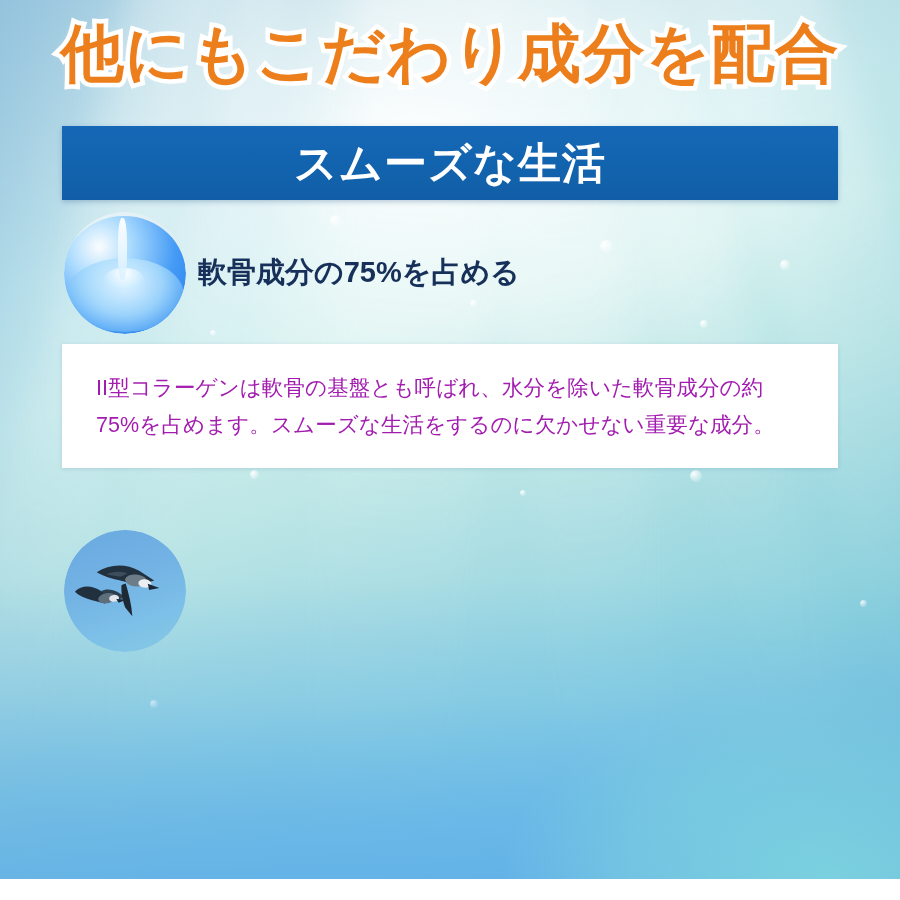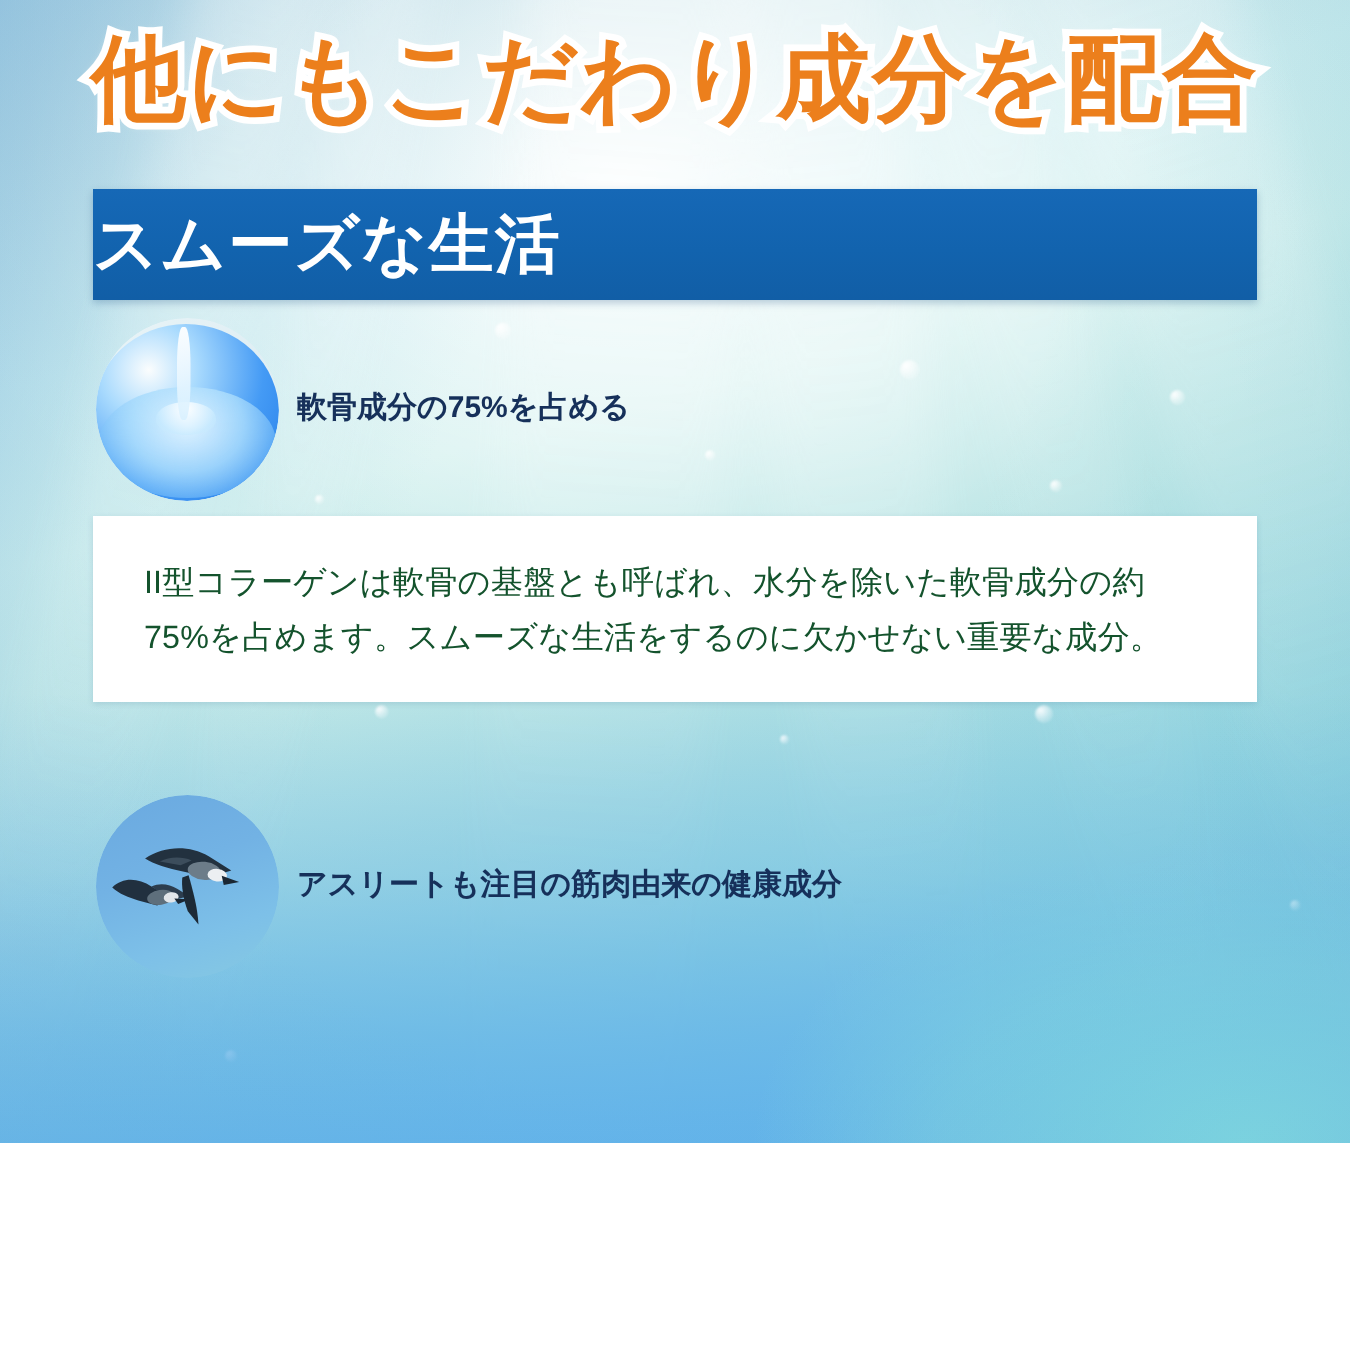--- a/index.html
+++ b/index.html
@@ -7,21 +7,21 @@
     padding: 0;
     background: #ffffff;
   }
   body {
     font-family: "Liberation Sans", "DejaVu Sans", sans-serif;
   }
 
   #poster {
     position: relative;
     width: 900px;
-    height: 762px;
+    height: 879px;
     overflow: hidden;
     background: #9fd2e2;
   }
 
   
   .bg-base {
     position: absolute;
     inset: 0;
     background:
       radial-gradient(ellipse 620px 420px at 46% 16%,
@@ -121,21 +121,21 @@
   
   .section { position: absolute; left: 62px; width: 776px; }
   .section-1 { top: 126px; }
   .section-2 { top: 518px; }
 
   .band {
     height: 74px;
     background: linear-gradient(180deg, #1668b6 0%, #1263ae 55%, #115ea6 100%);
     display: flex;
     align-items: center;
-    justify-content: flex-start;
+    justify-content: center;
     box-shadow: 0 2px 5px rgba(30,80,130,0.28);
   }
   .band-text {
     color: #ffffff;
     font-size: 43px;
     font-weight: bold;
     letter-spacing: 1px;
     line-height: 1;
     white-space: nowrap;
   }
@@ -150,21 +150,21 @@
   .thumb {
     width: 122px; height: 122px;
     border-radius: 50%;
     flex: 0 0 122px;
     overflow: hidden;
     position: relative;
   }
   .ing-text { margin-left: 12px; }
   .ing-sub {
     color: #16305a;
-    font-size: 20px;
+    font-size: 29px;
     font-weight: bold;
     letter-spacing: 0px;
     line-height: 1.08;
     white-space: nowrap;
   }
   .ing-name {
     color: #16305a;
     font-size: 50px;
     font-weight: bold;
     letter-spacing: 0px;
@@ -173,21 +173,21 @@
     white-space: nowrap;
   }
 
   .desc-box {
     margin-top: 10px;
     background: #ffffff;
     padding: 26px 34px 24px 34px;
     box-shadow: 0 1px 4px rgba(60,110,150,0.18);
   }
   .desc-text {
-    color: #14532d;
+    color: #a21caf;
     font-size: 21.5px;
     line-height: 1.72;
     letter-spacing: 0.1px;
   }
 
   
   .droplet-bg {
     position: absolute; inset: 0;
     background: linear-gradient(150deg, #e9f4f7 0%, #dfeef4 45%, #e6f2f6 100%);
   }
@@ -315,19 +315,18 @@
             <path d="M4,12 C16,2 32,0 46,6 L62,14 L48,20 L30,18 C20,17 10,15 4,12 Z" fill="#22313f"></path>
             <path d="M34,20 C38,30 42,40 44,52 L36,44 C32,36 30,28 30,22 Z" fill="#1d2a36"></path>
             <ellipse cx="44" cy="16" rx="11" ry="6" fill="#6c7c89"></ellipse>
             <ellipse cx="53" cy="18" rx="6.5" ry="4.2" fill="#eceff2"></ellipse>
             <path d="M56,18 L68,21 L58,24 Z" fill="#1b2733"></path>
             <path d="M14,13 C20,9 28,8 35,10 L28,14 Z" fill="#3c4d5c"></path>
           </g>
         </svg>
       </div>
       <div class="ing-text">
-        <div class="ing-sub">アスリートも注目の筋肉由来の健康成分</div>
       </div>
     </div>
 
   </div>
 
 </div>
 
 </body></html>

